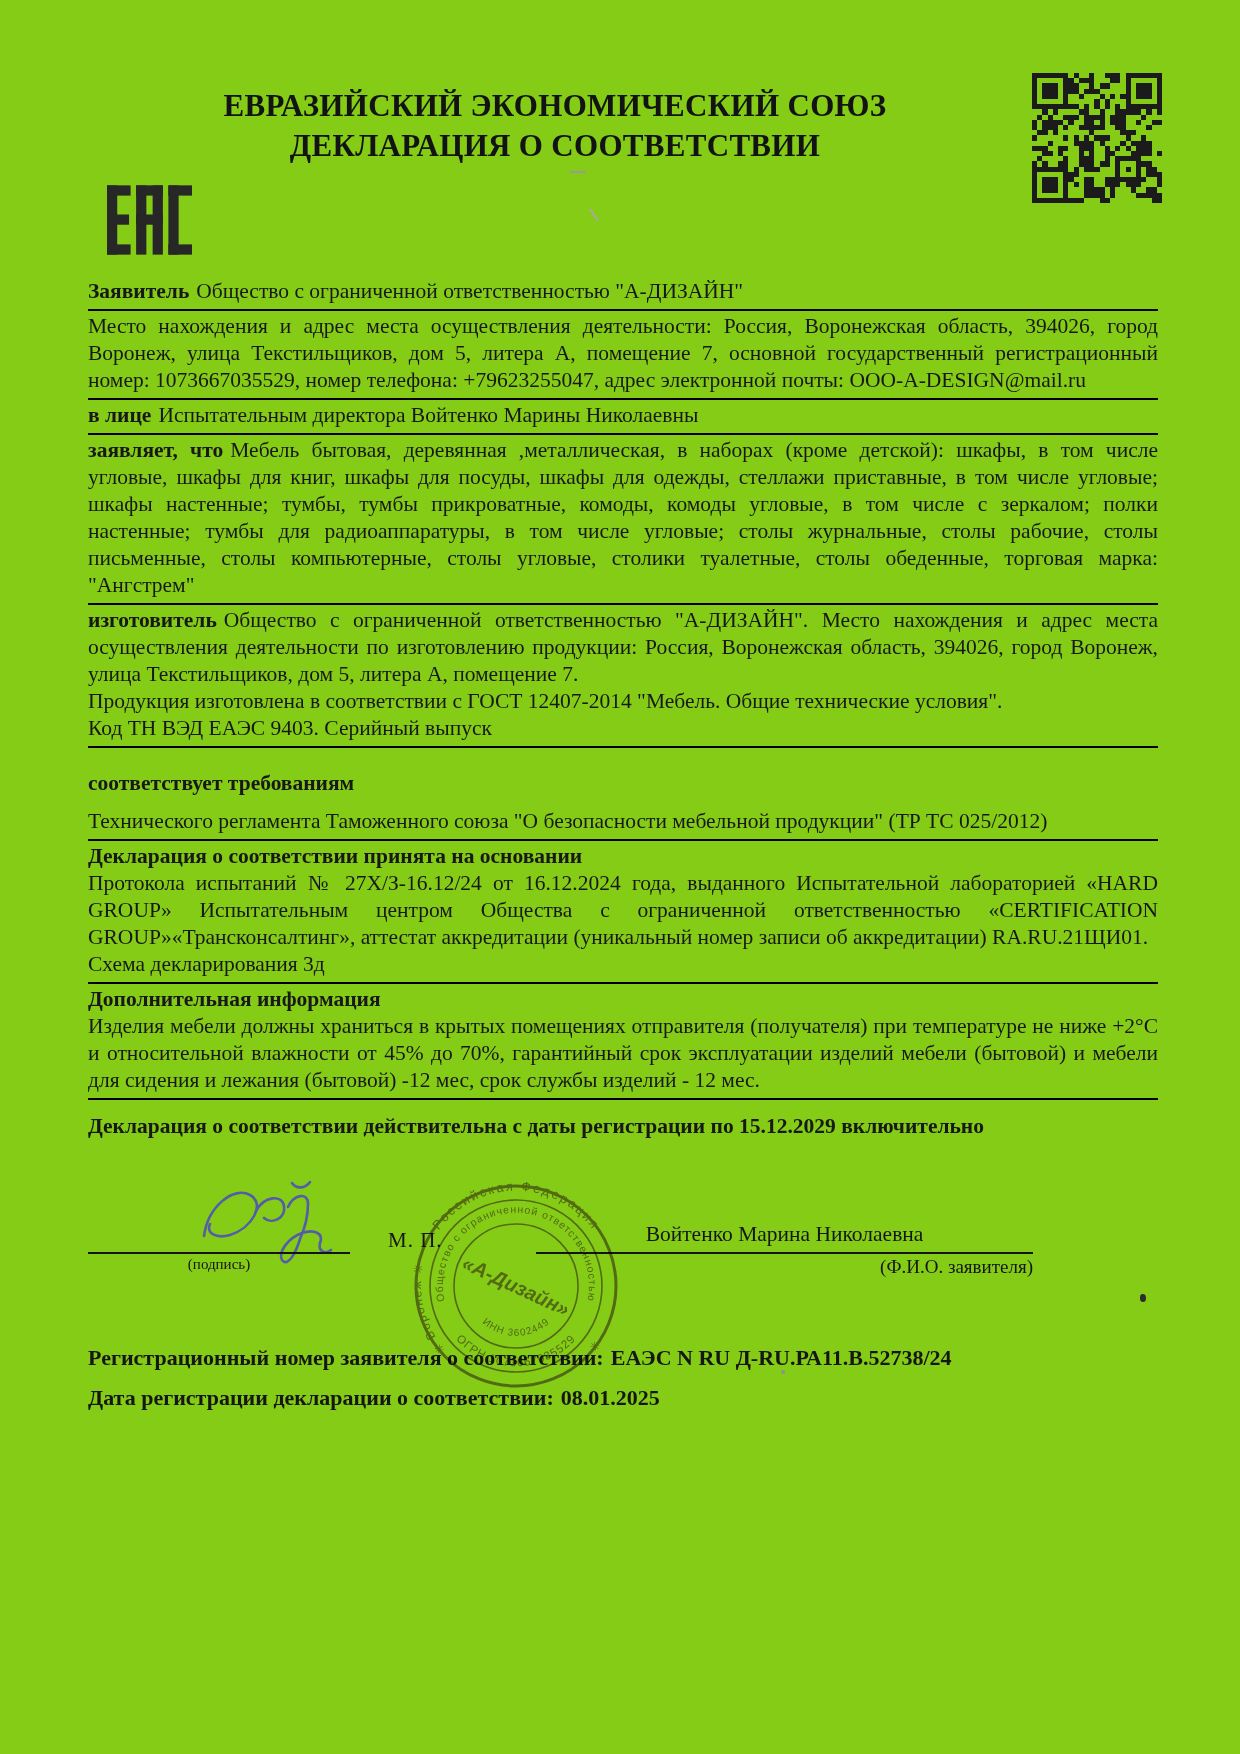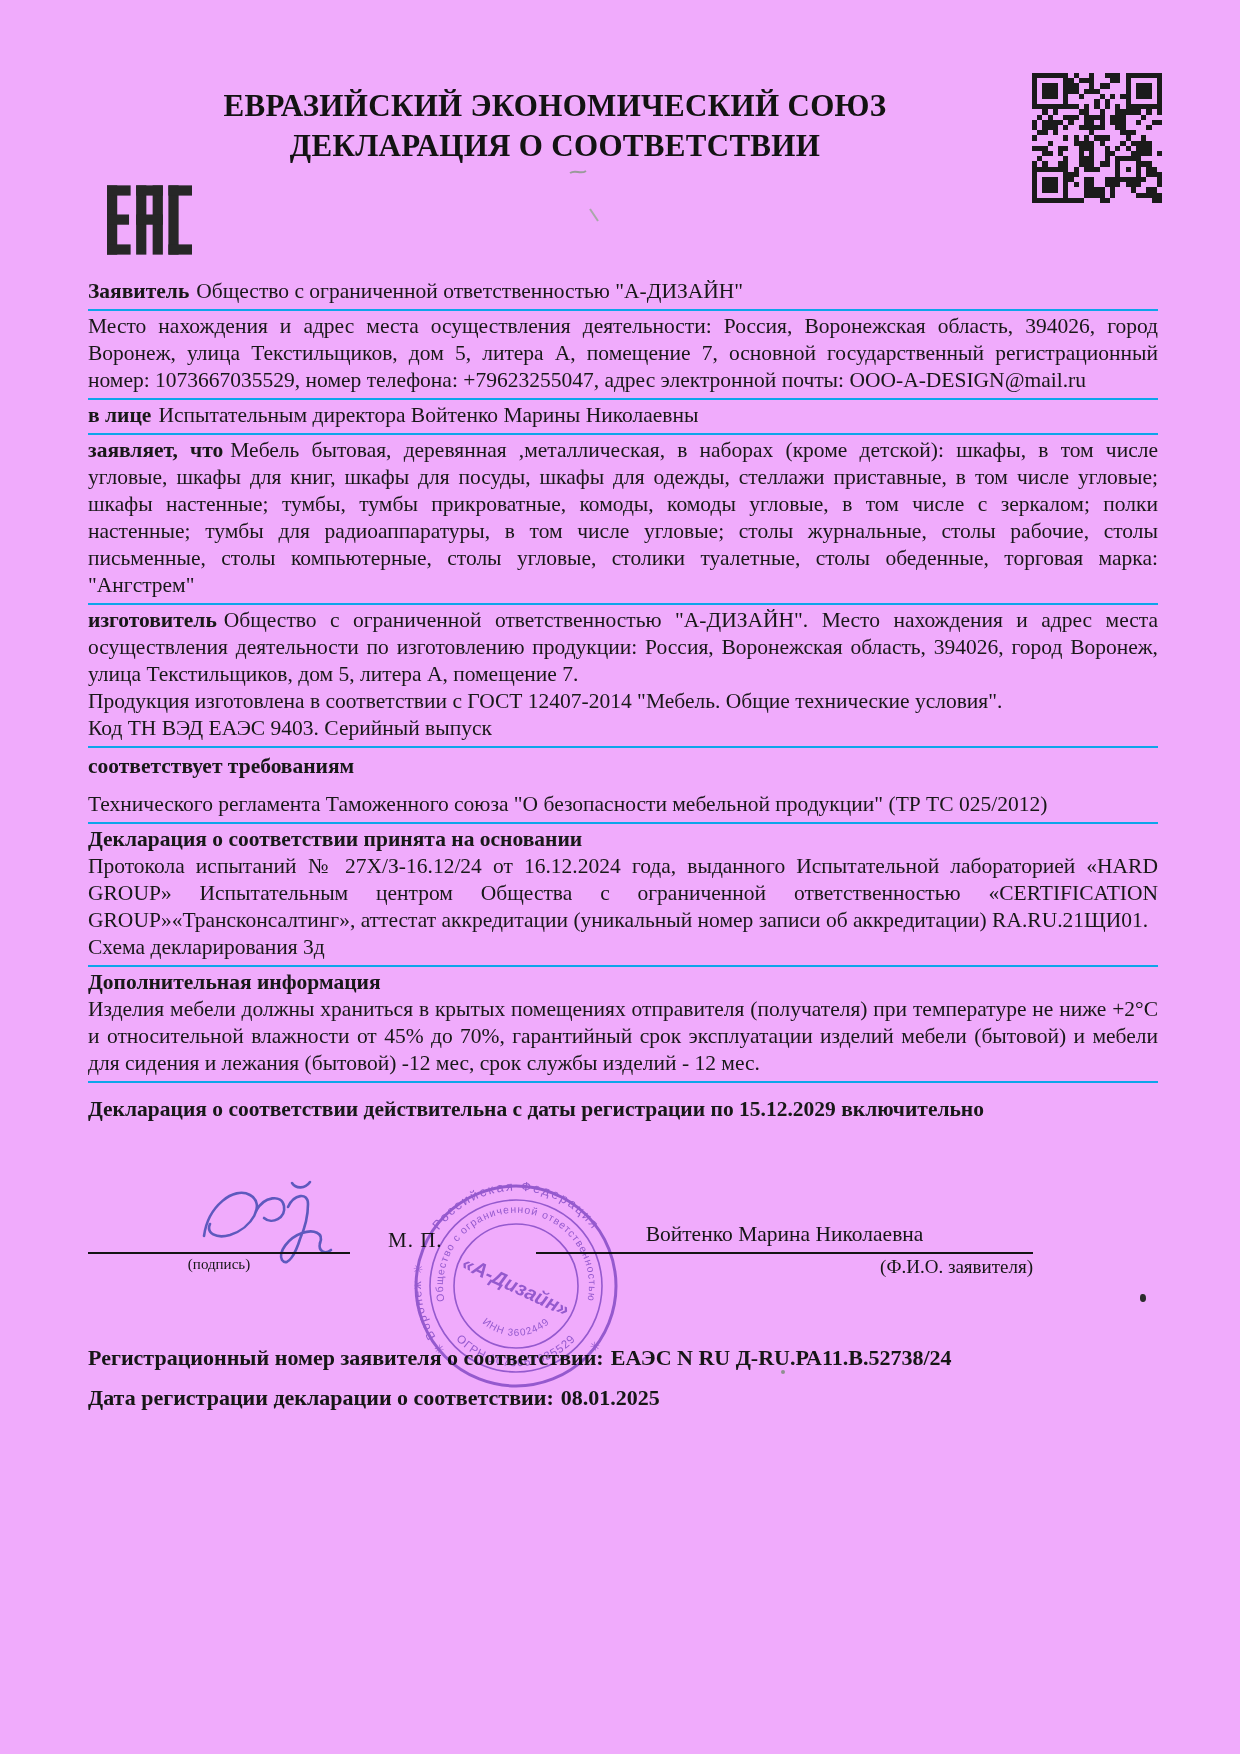--- a/index.html
+++ b/index.html
@@ -1,35 +1,35 @@
 <!DOCTYPE html>
 <html lang="ru"><head>
 <meta charset="utf-8">
 <style>
   html,body{margin:0;padding:0;background:#e8e8e8;}
   .page{
     position:relative;width:1240px;height:1754px;margin:0 auto;
-    background:#f0abfc;color:#161616;overflow:hidden;
+    background:#84cc16;color:#161616;overflow:hidden;
     font-family:"Liberation Serif","DejaVu Serif",serif;
   }
   
   .doc-title{
     position:absolute;left:95px;top:86px;width:920px;text-align:center;
     font-weight:bold;font-size:31px;line-height:40px;letter-spacing:.3px;color:#131313;
   }
   .eac{position:absolute;left:107px;top:176px;}
   .qr{position:absolute;left:1032px;top:72px;}
   
   .content{
     position:absolute;left:88px;top:276px;width:1070px;
     font-size:21.5px;line-height:27px;color:#181818;
   }
-  .sec{border-bottom:2px solid #0ea5e9;padding:2px 0 4px;}
+  .sec{border-bottom:2px solid #000000;padding:2px 0 4px;}
   .sec.nob{border-bottom:none;}
-  .sec.head-gap{padding-top:5px;padding-bottom:9px;}
+  .sec.head-gap{padding-top:22px;padding-bottom:9px;}
   .content p{margin:0;}
   .just{text-align:justify;}
   .lbl{margin-right:7px;}
   .h{font-weight:bold;}
   .gap-after{margin-bottom:10px;}
   .gap-after-sm{margin-bottom:5px;}
   .validity{padding-top:13px;font-weight:bold;}
   
   .sigblock{position:absolute;left:88px;top:1182px;width:1070px;height:110px;font-size:20px;}
   .sigline{position:absolute;border-top:2px solid #141414;}

